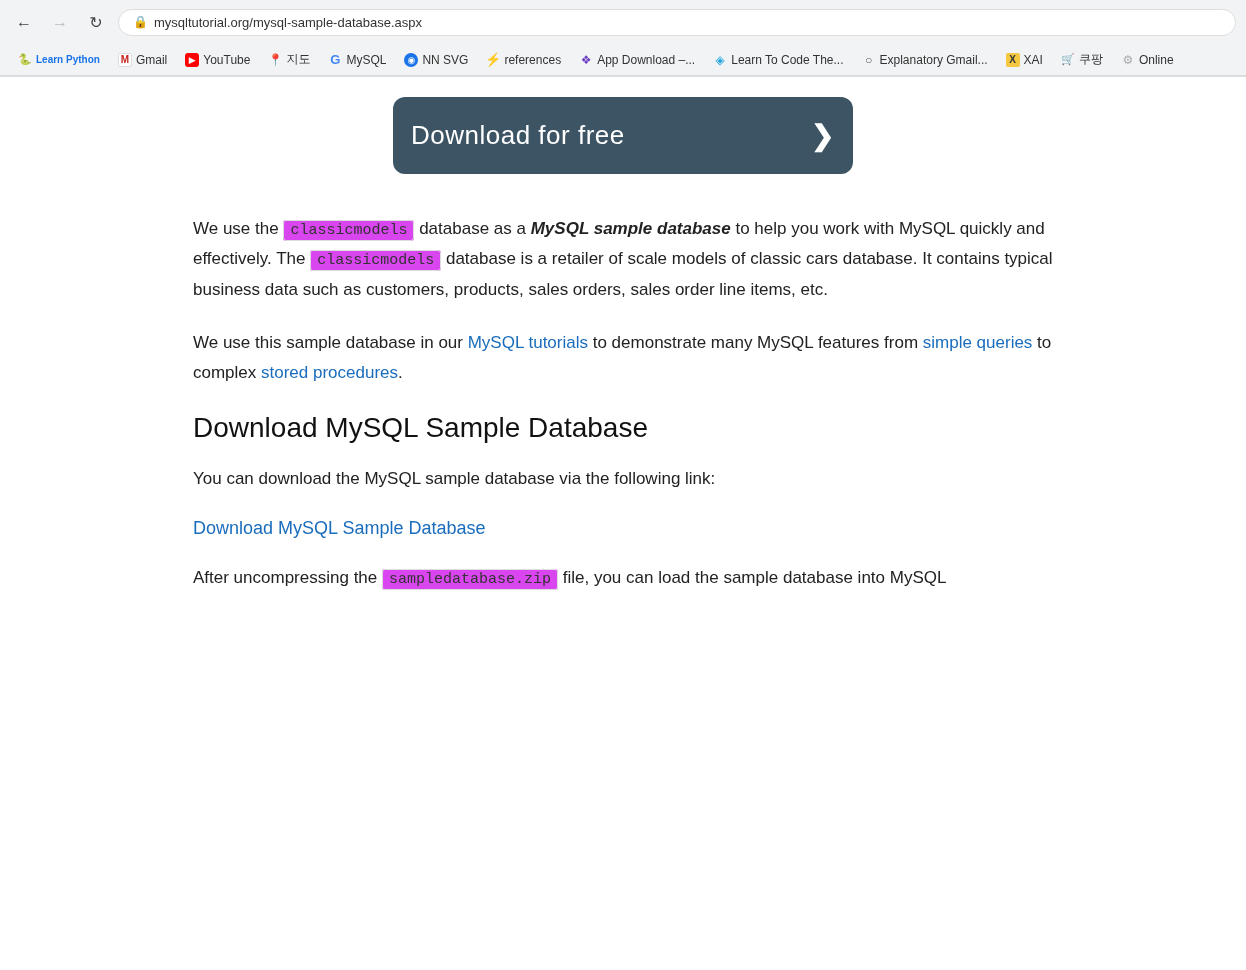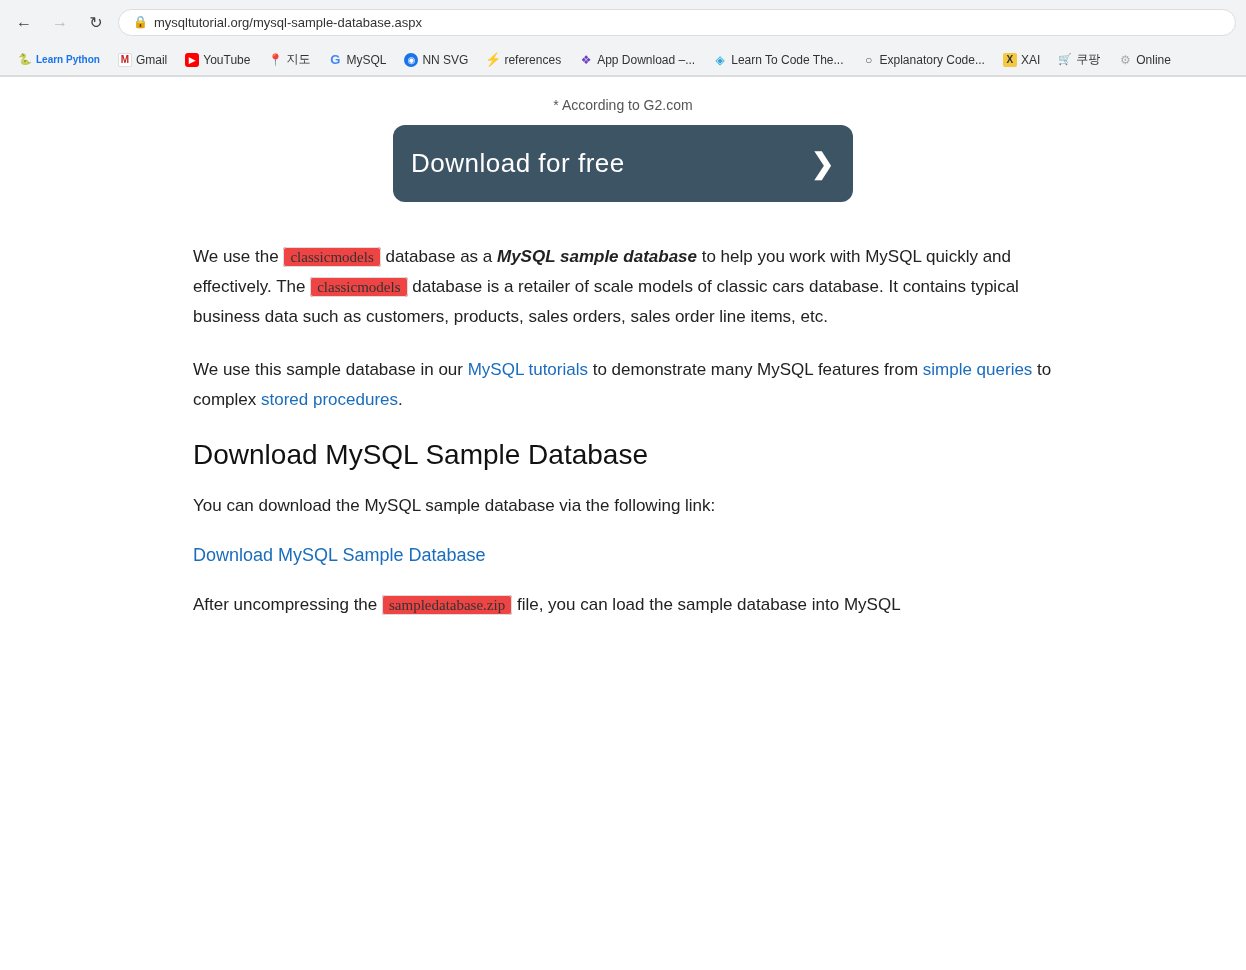--- a/index.html
+++ b/index.html
@@ -110,25 +110,25 @@
     .body-text {
       font-size: 17px;
       line-height: 1.75;
       color: #222;
       margin-bottom: 24px;
     }
     .body-text p {
       margin-bottom: 16px;
     }
     code.inline {
-      background: #ef4444;
+      background: #d946ef;
       border: 1px solid #ddd;
       border-radius: 3px;
       padding: 1px 6px;
-      font-family: Liberation Serif, serif;
+      font-family: Liberation Mono, monospace;
       font-size: 15px;
       color: #333;
     }
     .bold-mysql { font-weight: bold; font-style: italic; }
     a.link { color: #1a6dbd; text-decoration: none; }
     .section-heading {
       font-size: 28px;
       font-weight: 400;
       color: #111;
       margin-bottom: 20px;
@@ -199,21 +199,21 @@
       <span>App Download –...</span>
     </a>
 
     <a class="bookmark-item">
       <span class="bookmark-icon" style="color:#2aa8e0; font-size:12px;">◈</span>
       <span>Learn To Code The...</span>
     </a>
 
     <a class="bookmark-item">
       <span class="bookmark-icon" style="color:#555; font-size:12px;">○</span>
-      <span>Explanatory Code...</span>
+      <span>Explanatory Gmail...</span>
     </a>
 
     <a class="bookmark-item">
       <span class="bookmark-icon" style="background:#f5c842; color:#333; border-radius:2px; padding:1px 2px; font-size:10px; font-weight:bold;">X</span>
       <span>XAI</span>
     </a>
 
     <a class="bookmark-item">
       <span class="bookmark-icon" style="font-size:11px;">🛒</span>
       <span>쿠팡</span>
@@ -222,21 +222,20 @@
     <a class="bookmark-item">
       <span class="bookmark-icon" style="color:#aaa; font-size:12px;">⚙</span>
       <span>Online</span>
     </a>
   </div>
 </div>
 
 <div class="page-content">
 
   
-  <p class="according-text">* According to G2.com</p>
 
   
   <a class="download-btn">
     <span>Download for free</span>
     <span class="arrow">❯</span>
   </a>
 
   
   <div class="body-text">
     <p>

